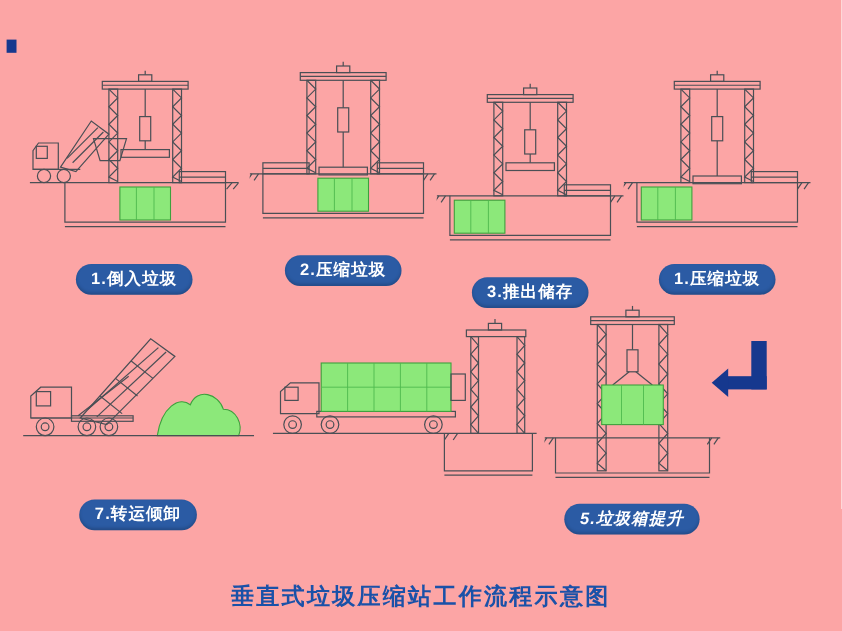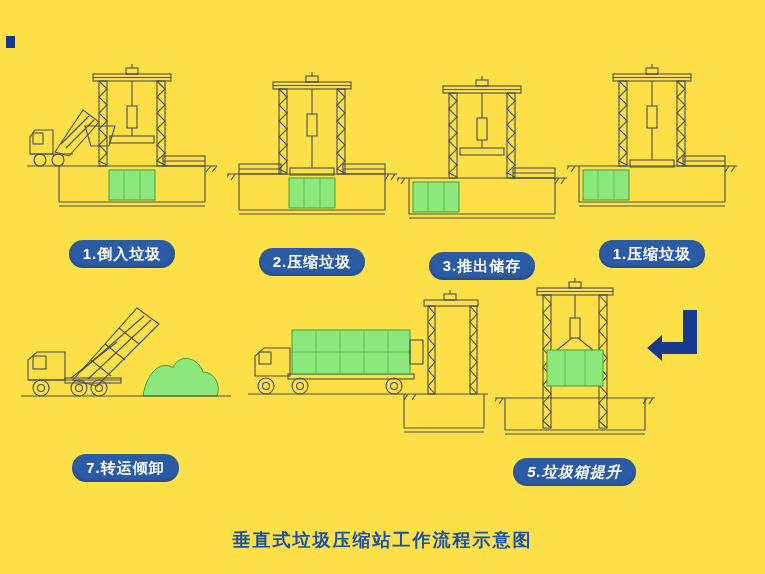--- a/index.html
+++ b/index.html
@@ -1,20 +1,20 @@
 <!DOCTYPE html>
 <html style="--label_bg: #2b5ba4; --title_color: #1a51a8; --arrow_color: #16388e; --green: #8ce87a; --line: #4a4f55;"><head>
 <meta charset="utf-8">
 <style>
   html,body { margin:0; padding:0; background:#ffffff; }
   body { font-family: "Liberation Sans", "DejaVu Sans", sans-serif; }
   .canvas {
     position: relative;
     width: 765px; height: 574px;
-    background: #fde047;
+    background: #fca5a5;
     overflow: hidden;
   }
   .cell { position: absolute; text-align: center; }
   .cell svg { display: block; margin: 0 auto; }
   .pill {
     display: inline-block;
     background: var(--label_bg, #2b5ba4);
     color: #ffffff;
     font-weight: bold;
     font-size: 15px;
@@ -24,21 +24,21 @@
     letter-spacing: 1px;
     margin-top: 8px;
     box-shadow: inset 0 -2px 3px rgba(0,0,0,0.18);
     white-space: nowrap;
   }
   .title {
     position: absolute;
     left: 0; right: 0;
     top: 528px;
     text-align: center;
-    font-size: 18px;
+    font-size: 21px;
     font-weight: bold;
     letter-spacing: 2px;
     color: var(--title_color, #1a51a8);
   }
   .stray {
     position:absolute; left:6px; top:36px; width:9px; height:12px;
     background: var(--arrow_color, #16388e);
   }
   
   .la { stroke: var(--line, #4a4f55); fill: none; stroke-width: 1.1; }
@@ -95,21 +95,21 @@
       </g>
       <rect class="gb" x="82" y="106" width="46" height="30"></rect>
       <g class="gl">
           <line x1="97" y1="106" x2="97" y2="136"></line>
           <line x1="113" y1="106" x2="113" y2="136"></line>
         </g>
     </svg>
     <span class="pill">1.倒入垃圾</span>
   </div>
 
-  <div class="cell" style="left:222px; top:72px; width:180px;">
+  <div class="cell" style="left:222px; top:56px; width:180px;">
     <svg width="170" height="168" viewBox="0 0 170 168">
       <g class="la">
         <line x1="85" y1="0" x2="85" y2="4"></line>
         <rect x="79" y="4" width="12" height="6"></rect>
         <rect x="46" y="10" width="78" height="7"></rect>
         <line x1="46" y1="13.5" x2="124" y2="13.5"></line>
         <rect x="52" y="17" width="8" height="85"></rect>
         <path d="M52,17 L60,25 L52,33 L60,41 L52,49 L60,57 L52,65 L60,73 L52,81 L60,89 L52,97 L60,101"></path>
         <rect x="110" y="17" width="8" height="85"></rect>
         <path d="M110,17 L118,25 L110,33 L118,41 L110,49 L118,57 L110,65 L118,73 L110,81 L118,89 L110,97 L118,101"></path>

